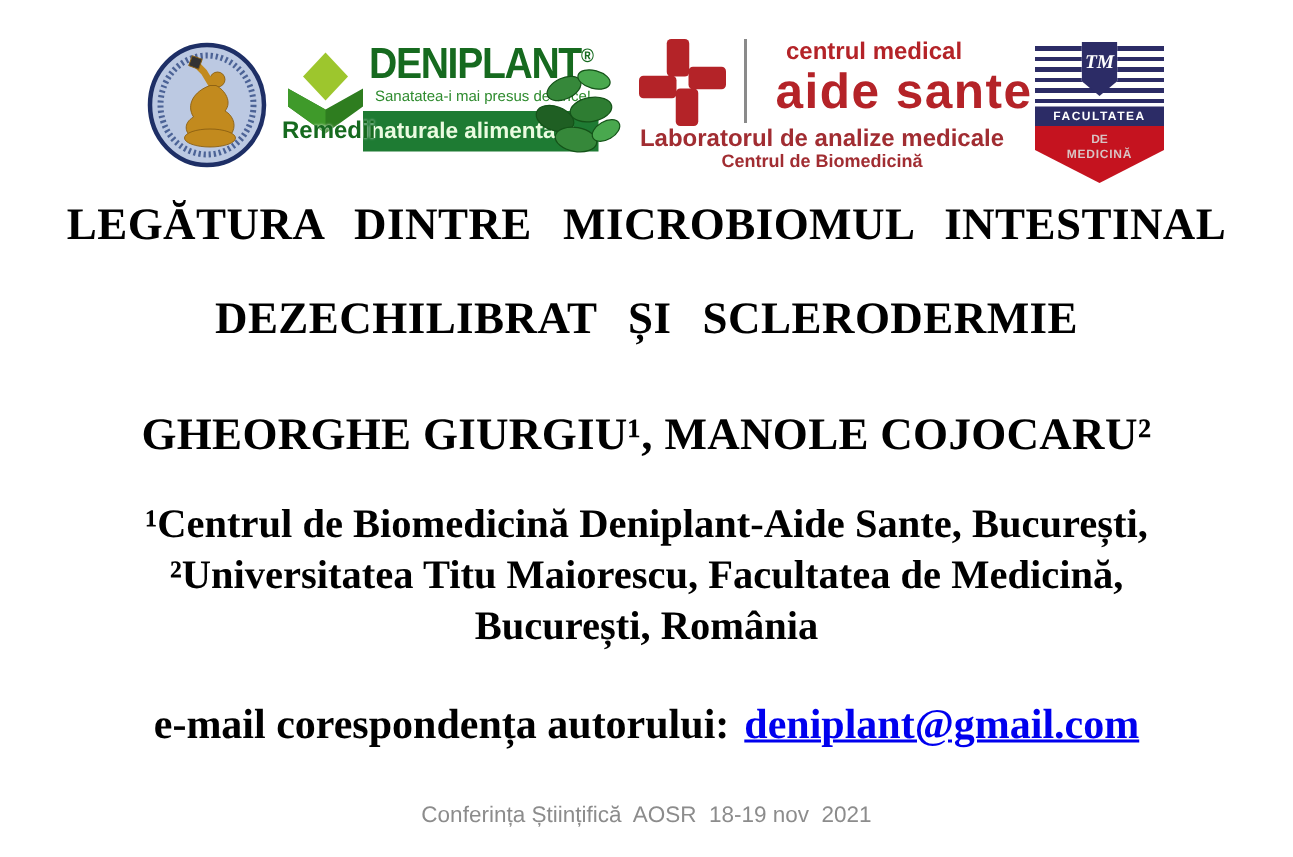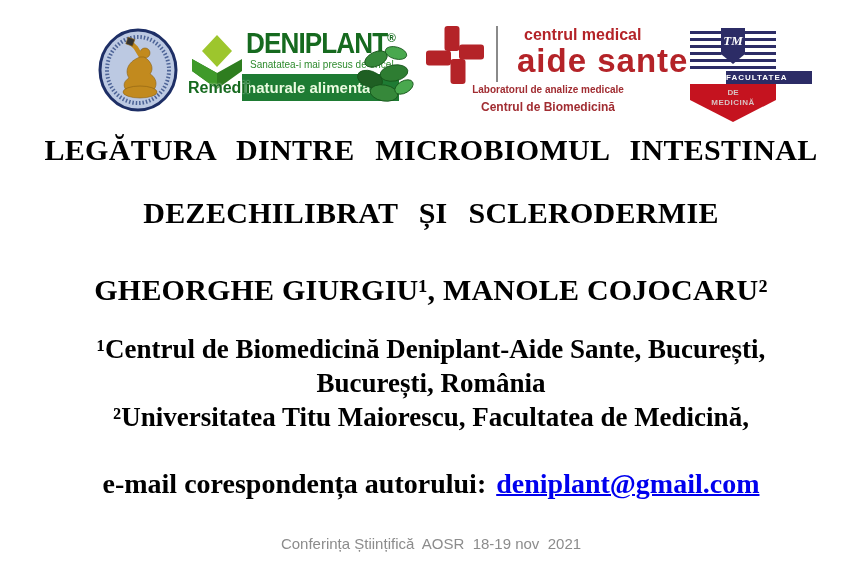--- a/index.html
+++ b/index.html
@@ -43,42 +43,42 @@
     text-shadow: 0 0 2px #ffffff;
   }
   .dp-leaves { position: absolute; left: 168px; top: 14px; }
 
   
   .aidesante { left: 424px; top: 24px; width: 248px; height: 92px; font-family: "Liberation Sans", sans-serif; }
   .as-cross { position: absolute; left: 2px; top: 2px; }
   .as-divider { position: absolute; left: 72px; top: 2px; width: 2px; height: 56px; background: #8a8a8a; }
   .as-line1 { position: absolute; left: 84px; top: 2px; font-size: 16px; font-weight: bold; color: var(--aide-sante-red, #b42328); white-space: nowrap; margin-left: 16px; }
   .as-line2 { position: absolute; left: 93px; top: 18px; font-size: 33px; font-weight: bold; color: var(--aide-sante-red, #b42328); letter-spacing: 1px; white-space: nowrap; }
-  .as-line3 { position: absolute; left: 0; top: 60px; width: 100%; text-align: center; font-size: 10px; font-weight: bold; color: #a12d32; white-space: nowrap; }
+  .as-line3 { position: absolute; left: 0; top: 60px; width: 100%; text-align: center; font-size: 16px; font-weight: bold; color: #a12d32; white-space: nowrap; }
   .as-line4 { position: absolute; left: 0; top: 76px; width: 100%; text-align: center; font-size: 12px; font-weight: bold; color: #a12d32; white-space: nowrap; }
 
   
   .faculty { left: 690px; top: 27px; width: 86px; height: 95px; font-family: "Liberation Sans", sans-serif; }
   .sh-stripes {
     position: absolute; left: 0; top: 0; width: 86px; height: 44px;
     background: repeating-linear-gradient(to bottom, #ffffff 0 4px, var(--faculty-navy, #2c2c66) 4px 7px);
   }
   .sh-emblem {
     position: absolute; left: 31px; top: 1px; width: 24px; height: 36px;
     background: var(--faculty-navy, #2c2c66);
     clip-path: polygon(0 0, 100% 0, 100% 72%, 50% 100%, 0 72%);
     color: #ffffff; font-family: "Liberation Serif", serif; font-style: italic; font-weight: bold;
     font-size: 13px; text-align: center; line-height: 26px;
     box-shadow: 0 0 0 1px #ffffff;
   }
   .sh-band {
     position: absolute; left: 0; top: 44px; width: 86px; height: 13px;
     background: var(--faculty-navy, #2c2c66);
     color: #ffffff; font-size: 8px; font-weight: bold; letter-spacing: 1px;
-    line-height: 13px; margin-left: 36px;
+    text-align: center; line-height: 13px;
   }
   .sh-red {
     position: absolute; left: 0; top: 57px; width: 86px; height: 38px;
     background: var(--faculty-red, #c5131f);
     clip-path: polygon(0 0, 100% 0, 100% 42%, 50% 100%, 0 42%);
     color: #d8c3c3; font-size: 8px; font-weight: bold; text-align: center;
   }
   .sh-red .de { margin-top: 4px; }
   .sh-red .med { margin-top: 1px; letter-spacing: .5px; }
 
@@ -173,22 +173,22 @@
     </div>
   </div>
 
   <div id="title1" class="centered title-line">LEGĂTURA DINTRE MICROBIOMUL INTESTINAL</div>
   <div id="title2" class="centered title-line">DEZECHILIBRAT ȘI SCLERODERMIE</div>
 
   <div class="centered authors">GHEORGHE GIURGIU¹, MANOLE COJOCARU²</div>
 
   <div class="centered affiliations">
     <div>¹Centrul de Biomedicină Deniplant-Aide Sante, București,</div>
+    <div>²Universitatea Titu Maiorescu, Facultatea de Medicină,</div>
     <div>București, România</div>
-    <div>²Universitatea Titu Maiorescu, Facultatea de Medicină,</div>
   </div>
 
   <div class="centered email-line">
     <span class="email-label">e-mail corespondența autorului:</span><a class="email-link" href="#">deniplant@gmail.com</a>
   </div>
 
   <div class="centered footer">Conferința Științifică  AOSR  18-19 nov  2021</div>
 
 </div>
 

